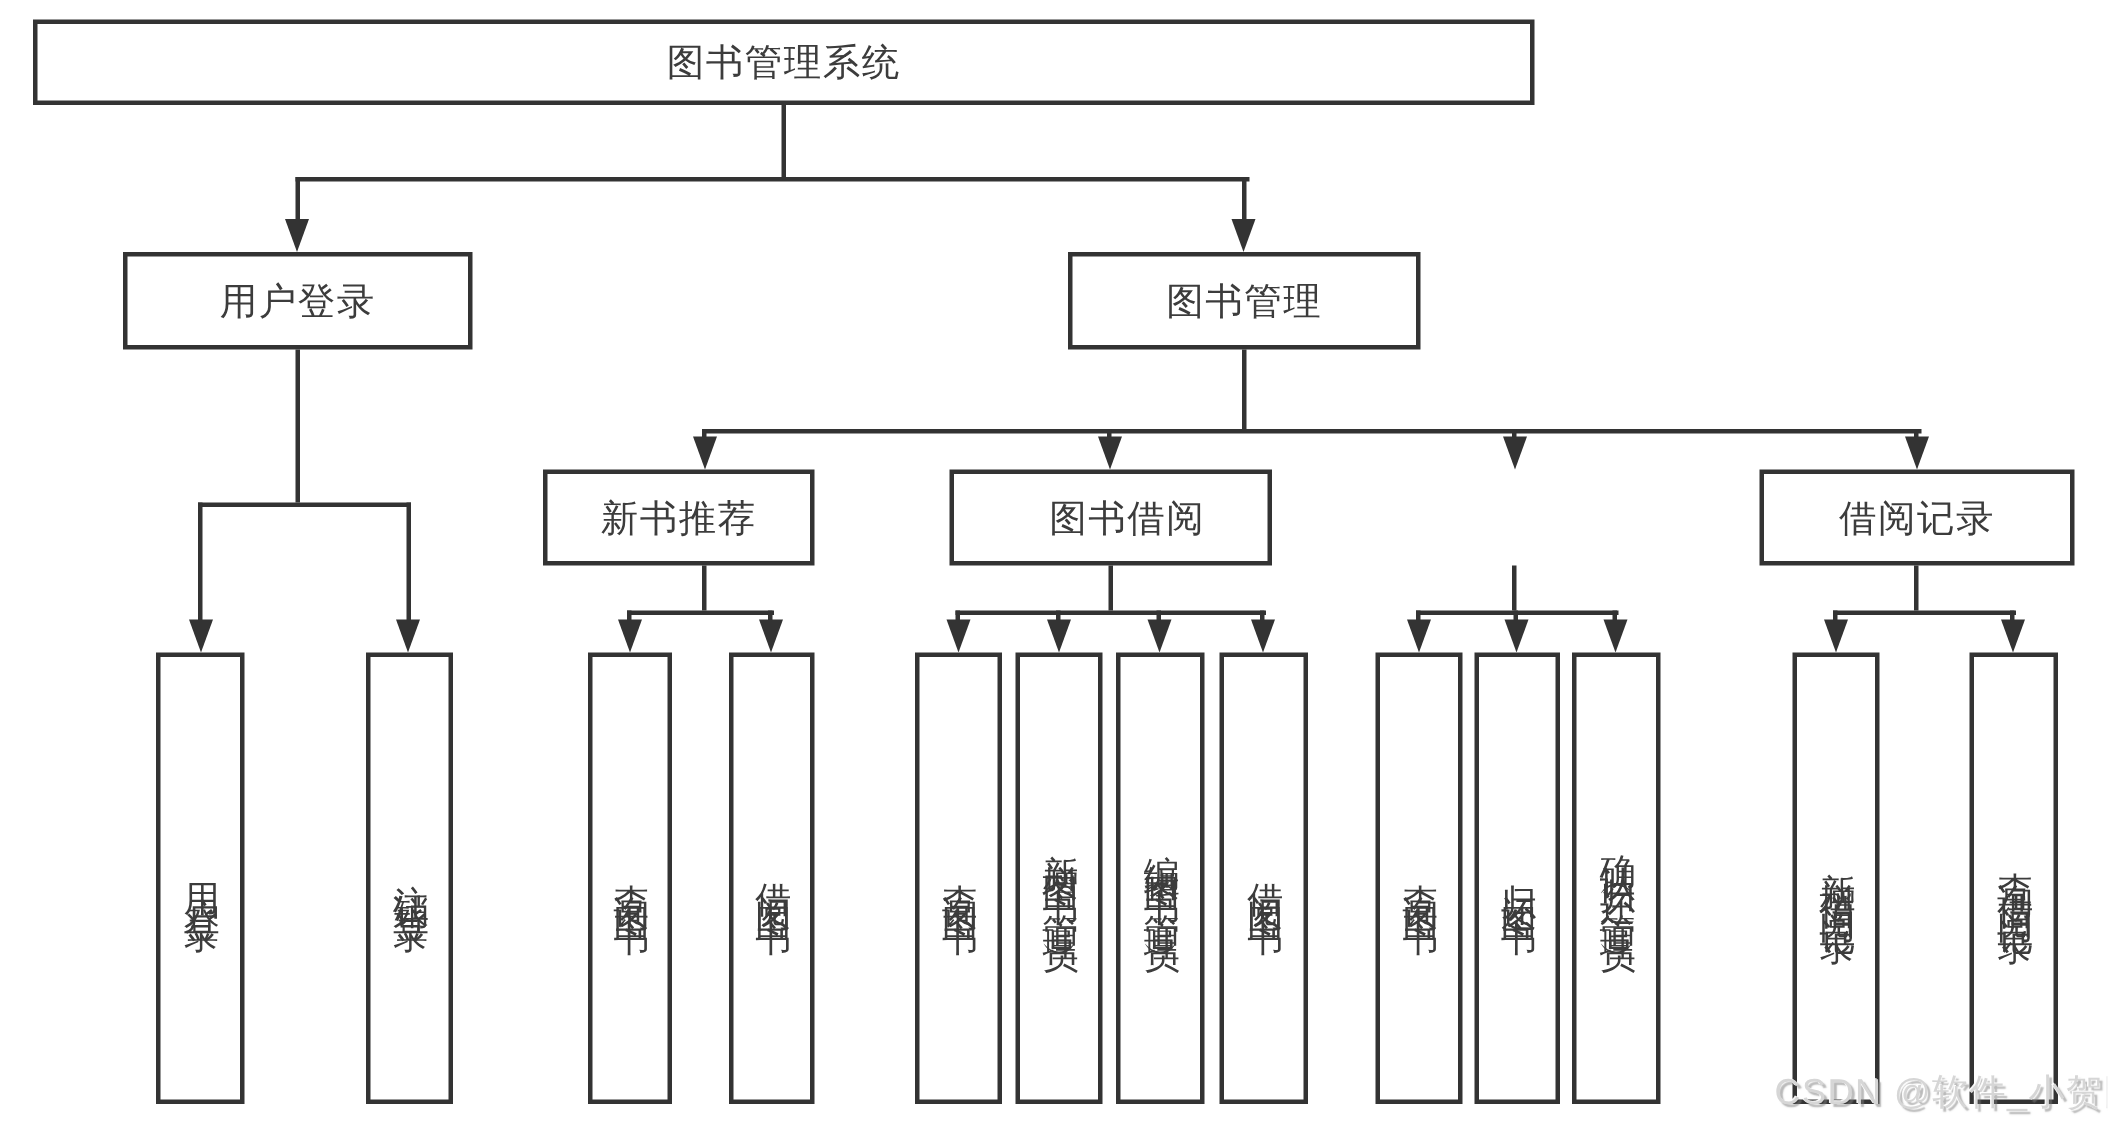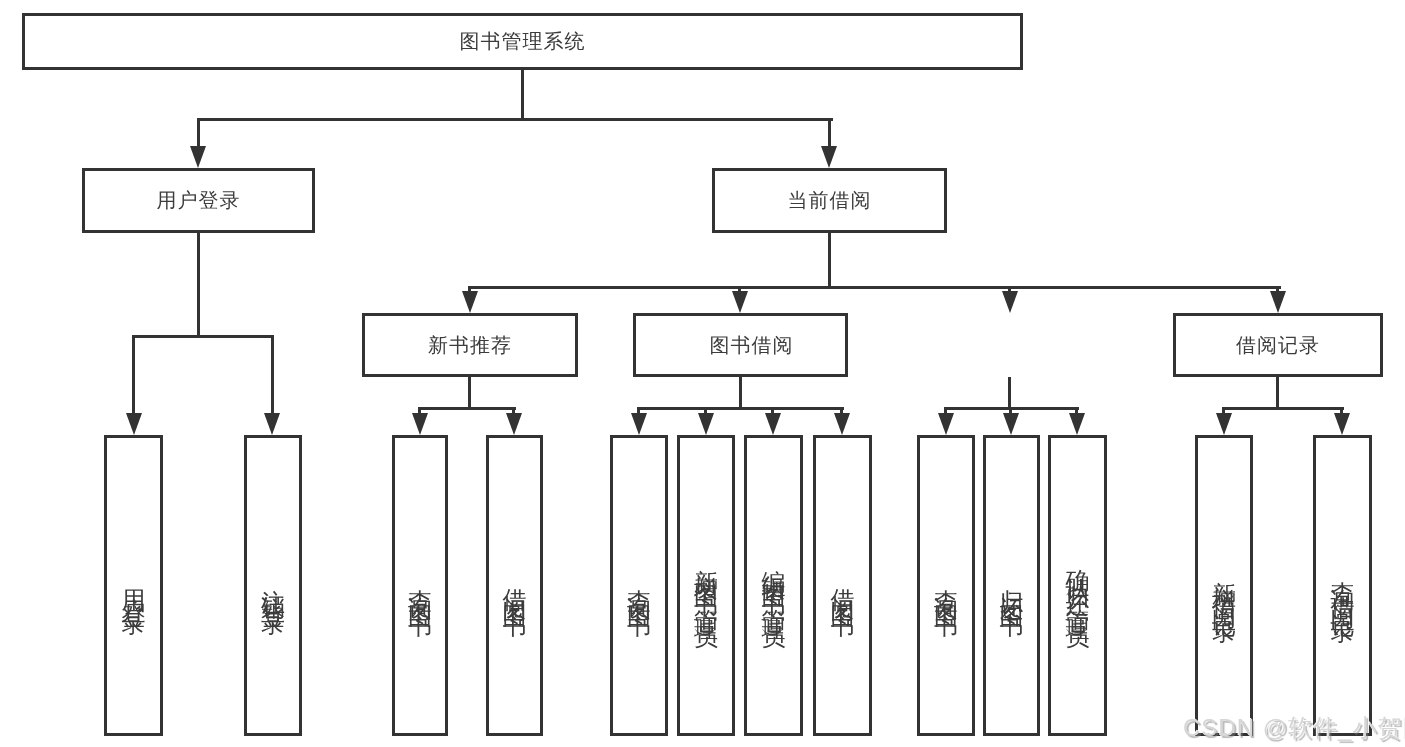--- a/index.html
+++ b/index.html
@@ -4,21 +4,21 @@
 <style>
   html,body{margin:0;padding:0;background:#ffffff;}
   #canvas{
     position:relative;width:1405px;height:747px;background:#ffffff;
     font-family:"Liberation Sans","DejaVu Sans",sans-serif;overflow:hidden;
   }
   .box{
     position:absolute;box-sizing:border-box;border:3px solid #333333;background:#ffffff;
     display:flex;align-items:center;justify-content:center;color:#3c3c3c;
   }
-  .box-h{font-size:20px;letter-spacing:1px;}
+  .box-h{font-size:25px;letter-spacing:1px;}
   .box-v{font-size:24px;}
   .box-v .vtxt{
     writing-mode:vertical-rl;text-orientation:mixed;letter-spacing:8px;line-height:1;
   }
   .ln{position:absolute;background:#333333;}
   .ar{
     position:absolute;width:0;height:0;
     border-left:8px solid transparent;border-right:8px solid transparent;
     border-top:22px solid #333333;
   }
@@ -41,42 +41,42 @@
   <div class="ln" style="left:197px;top:118px;width:636px;height:3px;"></div>
   <div class="ln" style="left:197px;top:118px;width:3px;height:30px;"></div>
   <div class="ar" style="left:190px;top:146px;"></div>
   <div class="ln" style="left:828px;top:118px;width:3px;height:30px;"></div>
   <div class="ar" style="left:821px;top:146px;"></div>
 
   <div class="box box-h" style="left:82px;top:168px;width:233px;height:65px;">
     <span>用户登录</span>
   </div>
   <div class="box box-h" style="left:712px;top:168px;width:235px;height:65px;">
-    <span>当前借阅</span>
+    <span>图书管理</span>
   </div>
 
   <div class="ln" style="left:197px;top:233px;width:3px;height:102px;"></div>
   <div class="ln" style="left:132px;top:335px;width:142px;height:3px;"></div>
   <div class="ln" style="left:132px;top:335px;width:3px;height:80px;"></div>
   <div class="ar" style="left:126px;top:413px;"></div>
   <div class="ln" style="left:271px;top:335px;width:3px;height:80px;"></div>
   <div class="ar" style="left:264px;top:413px;"></div>
 
   <div class="ln" style="left:828px;top:233px;width:3px;height:53px;"></div>
   <div class="ln" style="left:468px;top:286px;width:813px;height:3px;"></div>
   <div class="ln" style="left:468px;top:286px;width:3px;height:8px;"></div>
   <div class="ar" style="left:462px;top:291px;"></div>
   <div class="ln" style="left:738px;top:286px;width:3px;height:8px;"></div>
   <div class="ar" style="left:732px;top:291px;"></div>
   <div class="ln" style="left:1008px;top:286px;width:3px;height:8px;"></div>
   <div class="ar" style="left:1002px;top:291px;"></div>
   <div class="ln" style="left:1276px;top:286px;width:3px;height:8px;"></div>
   <div class="ar" style="left:1270px;top:291px;"></div>
 
-  <div class="box box-h" style="left:362px;top:313px;width:216px;height:64px;">
+  <div class="box box-h" style="left:362px;top:313px;width:181px;height:64px;">
     <span>新书推荐</span>
   </div>
   <div class="box box-h" style="left:633px;top:313px;width:215px;height:64px;padding-left:22px;">
     <span>图书借阅</span>
   </div>
   <div class="box box-h" style="left:1173px;top:313px;width:210px;height:64px;">
     <span>借阅记录</span>
   </div>
 
   <div class="ln" style="left:468px;top:377px;width:3px;height:30px;"></div>

